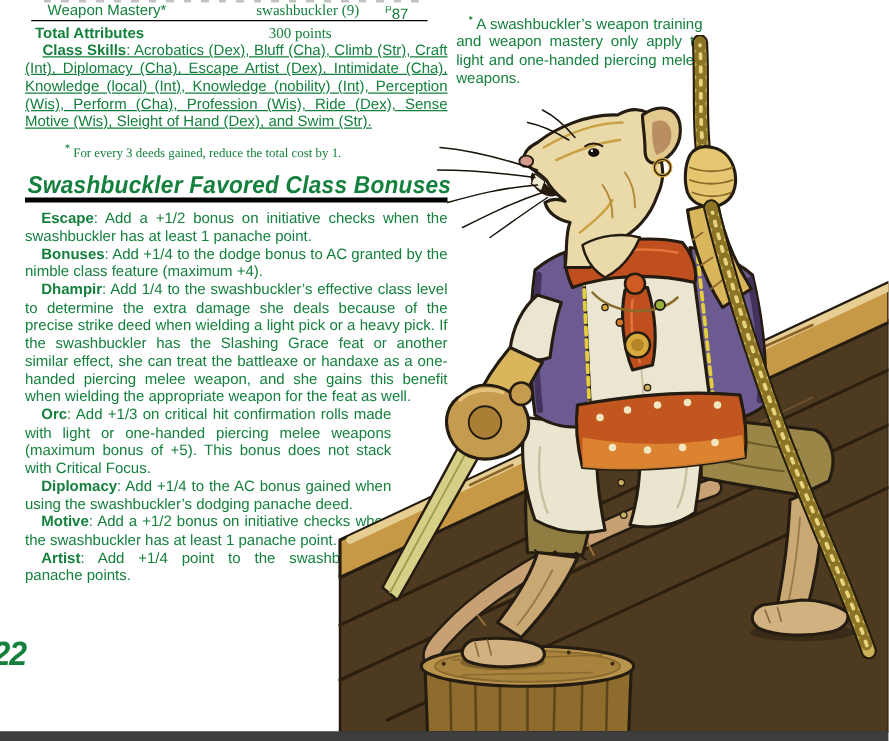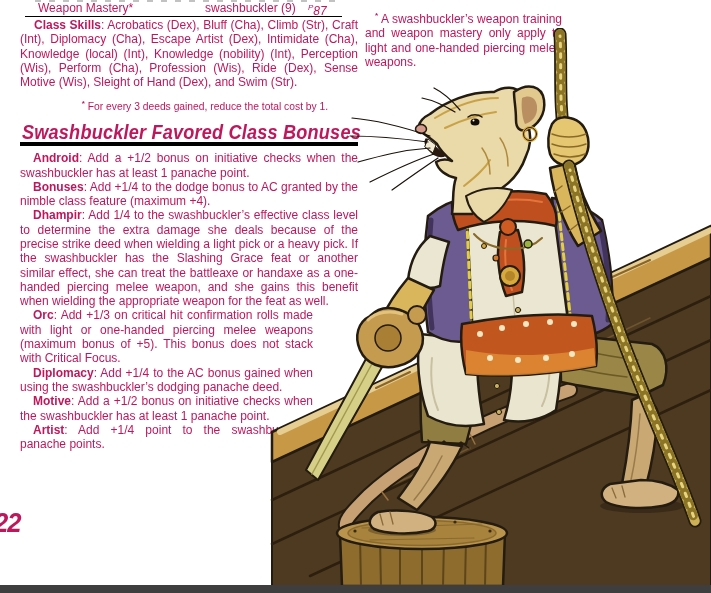--- a/index.html
+++ b/index.html
@@ -1,36 +1,36 @@
 <!DOCTYPE html>
 <html><head>
 <meta charset="utf-8">
 <style>
   html,body{margin:0;padding:0;background:#fff;}
   .page{
     position:relative;width:711px;height:593px;background:#fff;overflow:hidden;
-    font-family:"Liberation Sans", sans-serif;color:#be185d;
+    font-family:"Liberation Sans", sans-serif;color:#15803d;
   }
   
   .top-sliver{position:absolute;left:35px;top:0;width:300px;height:2px;
     background:repeating-linear-gradient(90deg,#999 0 6px,transparent 6px 14px);opacity:.6;}
 
   
   .left-col{position:absolute;left:20px;top:0;width:338px;font-size:12px;line-height:14.3px;}
   .stat-table{position:relative;}
   .stat-row{position:relative;height:15px;}
   .sr-label{position:absolute;left:18px;top:1px;}
   .sr-label.bold{font-weight:bold;left:8px;}
-  .sr-value{position:absolute;left:185px;top:1px;}
+  .sr-value{position:absolute;left:185px;top:1px;font-family:Liberation Serif, serif;}
   .sr-value.r2{left:195px;}
-  .sr-ref{position:absolute;left:288px;top:1px;font-style:italic;}
+  .sr-ref{position:absolute;left:288px;top:1px;}
   .sr-ref sup{font-size:8px;vertical-align:super;}
   .stat-divider{height:0;border-top:1.5px solid #000;margin:1px 16px 1px 5px;}
-  .body-par{margin:0;text-align:justify;text-indent:14px;}
-  .footnote{margin:9px 0 0 32px;font-size:10.3px;line-height:12px;text-align:center;text-indent:0;}
+  .body-par{margin:0;text-align:justify;text-indent:14px;text-decoration:underline;}
+  .footnote{margin:9px 0 0 32px;font-size:10.3px;line-height:12px;text-align:left;text-indent:0;font-family:Liberation Serif, serif;}
   .footnote sup{font-weight:bold;font-size:8px;}
   .section-heading{
     margin:11px 0 0 2px;font-size:19.5px;font-weight:bold;font-style:italic;
     letter-spacing:.2px;white-space:nowrap;transform:scaleX(.93);transform-origin:left;
   }
   .heading-rule{height:4px;background:#000;margin-top:3px;}
   .entries{margin-top:5px;}
   .entry{margin:0;text-align:justify;text-indent:13px;}
   .narrow{width:293px;}
 
@@ -58,31 +58,35 @@
 
   <div class="left-col">
 
     <div class="stat-table">
       <div class="stat-row">
         <span class="sr-label">Weapon Mastery*</span>
         <span class="sr-value">swashbuckler (9)</span>
         <span class="sr-ref"><sup>P</sup><span>87</span></span>
       </div>
       <div class="stat-divider"></div>
+      <div class="stat-row">
+        <span class="sr-label bold">Total Attributes</span>
+        <span class="sr-value r2">300 points</span>
+      </div>
     </div>
 
     <p class="body-par"><b>Class Skills</b><span>:  Acrobatics (Dex), Bluff (Cha), Climb (Str), Craft (Int), Diplomacy (Cha), Escape Artist (Dex), Intimidate (Cha), Knowledge (local) (Int), Knowledge (nobility) (Int), Perception (Wis), Perform (Cha), Profession (Wis), Ride (Dex), Sense Motive (Wis), Sleight of Hand (Dex), and Swim (Str).</span></p>
 
     <p class="footnote"><sup>*</sup><span> For every 3 deeds gained, reduce the total cost by 1.</span></p>
 
     <h2 class="section-heading">Swashbuckler Favored Class Bonuses</h2>
     <div class="heading-rule"></div>
 
     <div class="entries">
-      <p class="entry"><b>Android</b><span>: Add a +1/2 bonus on initiative checks when the swashbuckler has at least 1 panache point.</span></p>
+      <p class="entry"><b>Escape</b><span>: Add a +1/2 bonus on initiative checks when the swashbuckler has at least 1 panache point.</span></p>
       <p class="entry"><b>Bonuses</b><span>: Add +1/4 to the dodge bonus to AC granted by the nimble class feature (maximum +4).</span></p>
       <p class="entry"><b>Dhampir</b><span>: Add 1/4 to the swashbuckler’s effective class level to determine the extra damage she deals because of the precise strike deed when wielding a light pick or a heavy pick. If the swashbuckler has the Slashing Grace feat or another similar effect, she can treat the battleaxe or handaxe as a one-handed piercing melee weapon, and she gains this benefit when wielding the appropriate weapon for the feat as well.</span></p>
       <div class="narrow">
         <p class="entry"><b>Orc</b><span>: Add +1/3 on critical hit confirmation rolls made with light or one-handed piercing melee weapons (maximum bonus of +5). This bonus does not stack with Critical Focus.</span></p>
         <p class="entry"><b>Diplomacy</b><span>: Add +1/4 to the AC bonus gained when using the swashbuckler’s dodging panache deed.</span></p>
         <p class="entry"><b>Motive</b><span>: Add a +1/2 bonus on initiative checks when the swashbuckler has at least 1 panache point.</span></p>
         <p class="entry"><b>Artist</b><span>: Add +1/4 point to the swashbuckler’s panache points.</span></p>
       </div>
     </div>
   </div>

